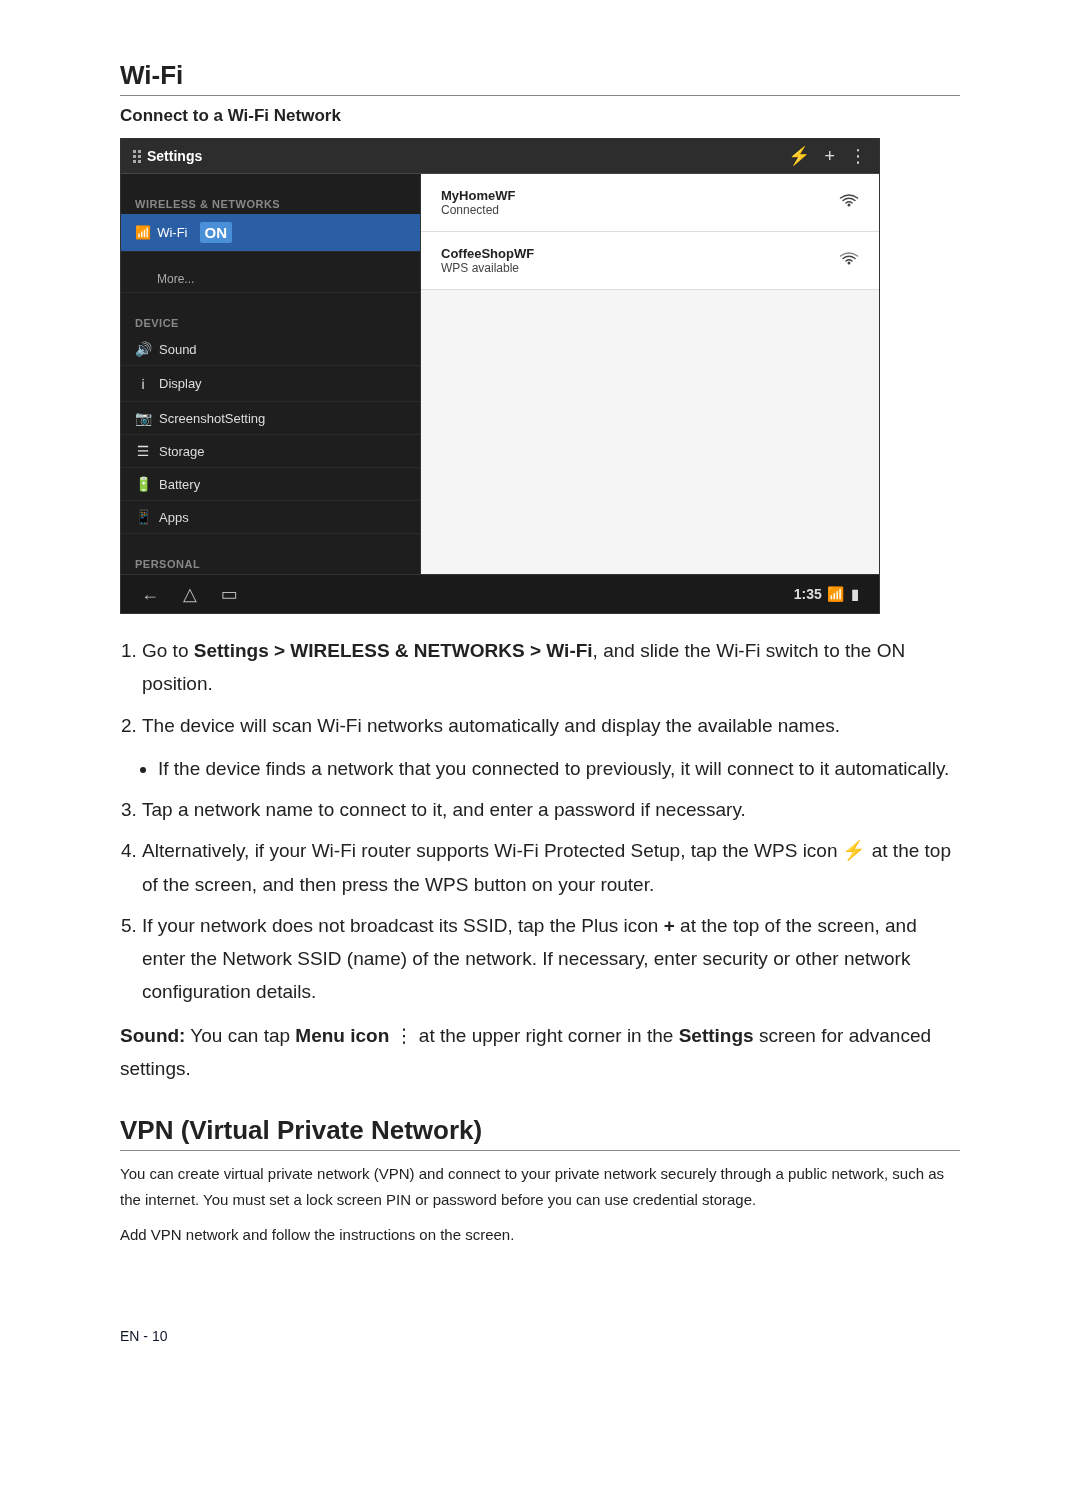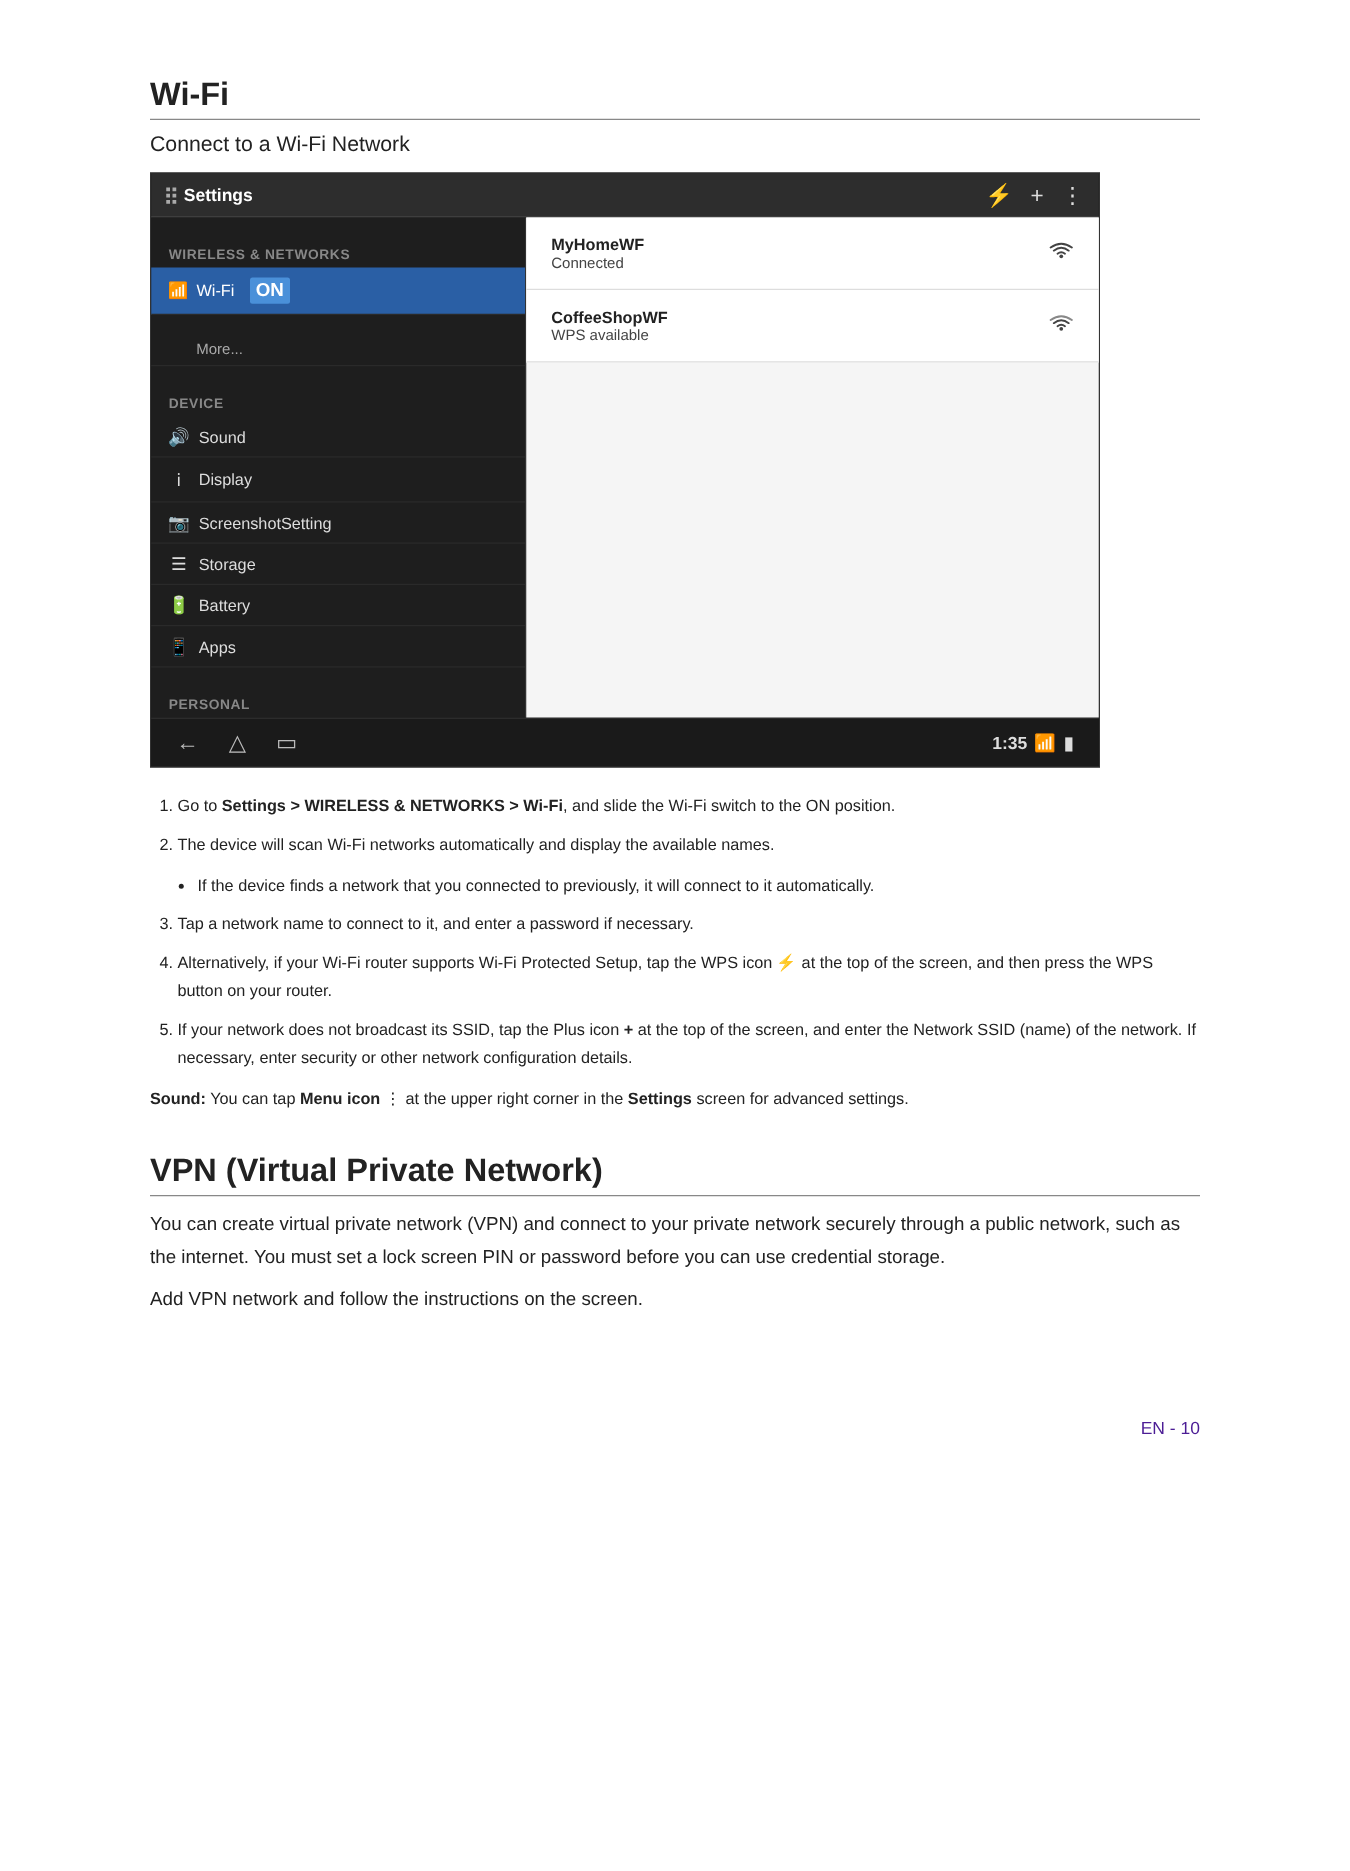--- a/index.html
+++ b/index.html
@@ -21,21 +21,21 @@
     }
     .section-divider {
       border: none;
       border-top: 1px solid #888;
       margin-bottom: 10px;
     }
 
     
     .section-heading {
       font-size: 17px;
-      font-weight: normal;
+      font-weight: bold;
       margin-bottom: 12px;
     }
 
     
     .device-screenshot {
       border: 1px solid #333;
       background: #1a1a1a;
       width: 760px;
       margin-bottom: 20px;
       font-family: Arial, sans-serif;
@@ -184,21 +184,21 @@
       font-weight: bold;
       display: flex;
       align-items: center;
       gap: 6px;
     }
 
     
     .instructions {
       margin-top: 10px;
       line-height: 1.75;
-      font-size: 13px;
+      font-size: 19px;
     }
     .instructions ol {
       padding-left: 22px;
       margin-bottom: 10px;
     }
     .instructions ol li {
       margin-bottom: 8px;
     }
     .instructions ul {
       list-style: disc;
@@ -227,22 +227,22 @@
       line-height: 1.75;
       font-size: 15px;
     }
     .vpn-body p {
       margin-bottom: 8px;
     }
 
     
     .page-footer {
       margin-top: 80px;
-      text-align: right;
-      color: #4c1d95;
+      text-align: left;
+      color: #0f172a;
       font-size: 14px;
     }
   </style>
 </head>
 <body>
 
 <h1 class="page-title">Wi-Fi</h1>
 <hr class="section-divider">
 
 <h2 class="section-heading">Connect to a Wi-Fi Network</h2>

